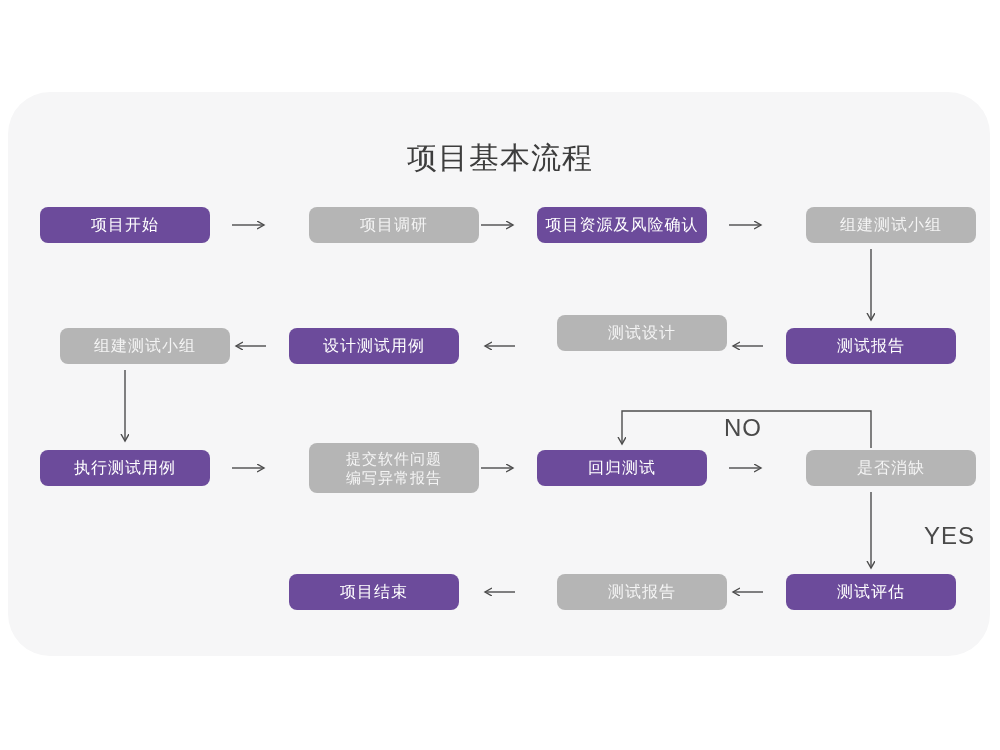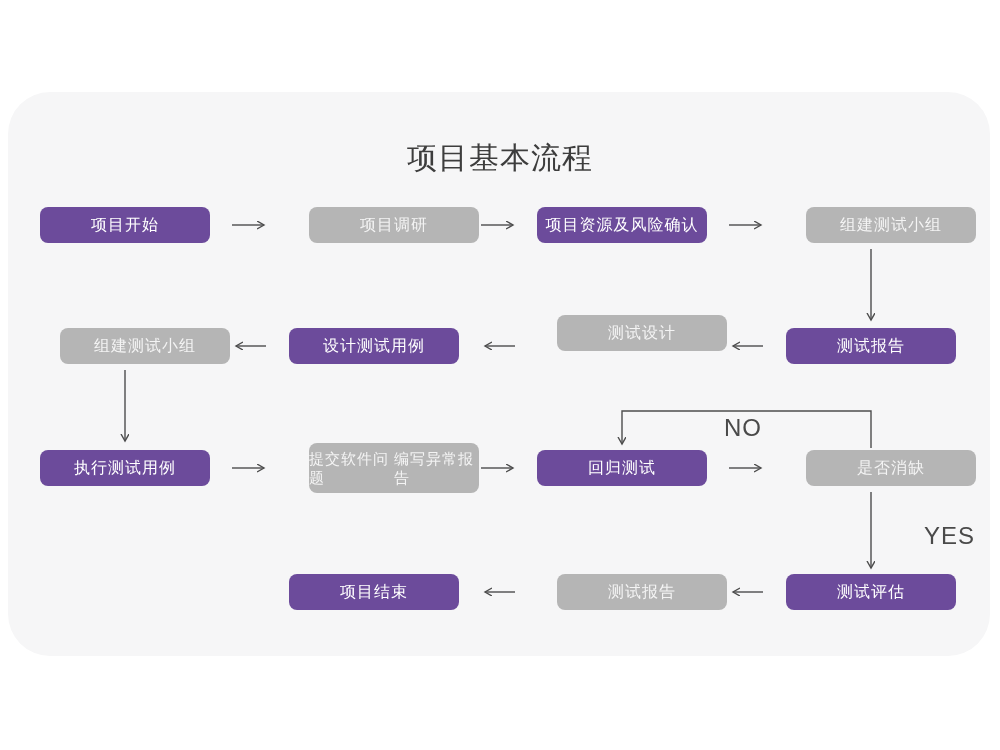--- a/index.html
+++ b/index.html
@@ -18,21 +18,21 @@
     letter-spacing:1px;
   }
   .node{
     position:absolute;width:170px;height:36px;border-radius:8px;
     display:flex;align-items:center;justify-content:center;
     font-size:16px;letter-spacing:1px;
   }
   .node.primary{background:#6C4B9B;color:#ffffff;}
   .node.secondary{background:#b5b5b5;color:#f4f4f4;margin-left:20px;}
   .node.tall{
-    height:50px;flex-direction:row;line-height:19px;font-size:15px;
+    height:50px;flex-direction:column;line-height:19px;font-size:15px;
     justify-content:center;
   }
   svg.arrows{position:absolute;left:0;top:0;pointer-events:none;}
   .flow-label{
     position:absolute;color:#4a4a4a;font-size:24px;letter-spacing:1px;
   }
   .flow-label.no{left:713px;top:414px;width:60px;text-align:center;}
   .flow-label.yes{left:880px;top:522px;margin-left:44px;}
 </style>
 </head>

